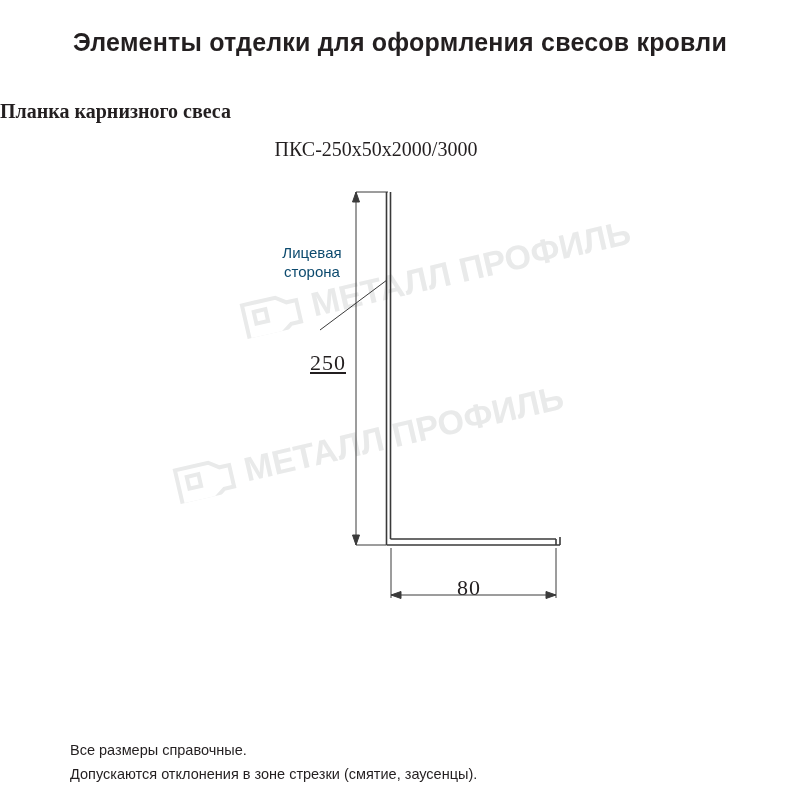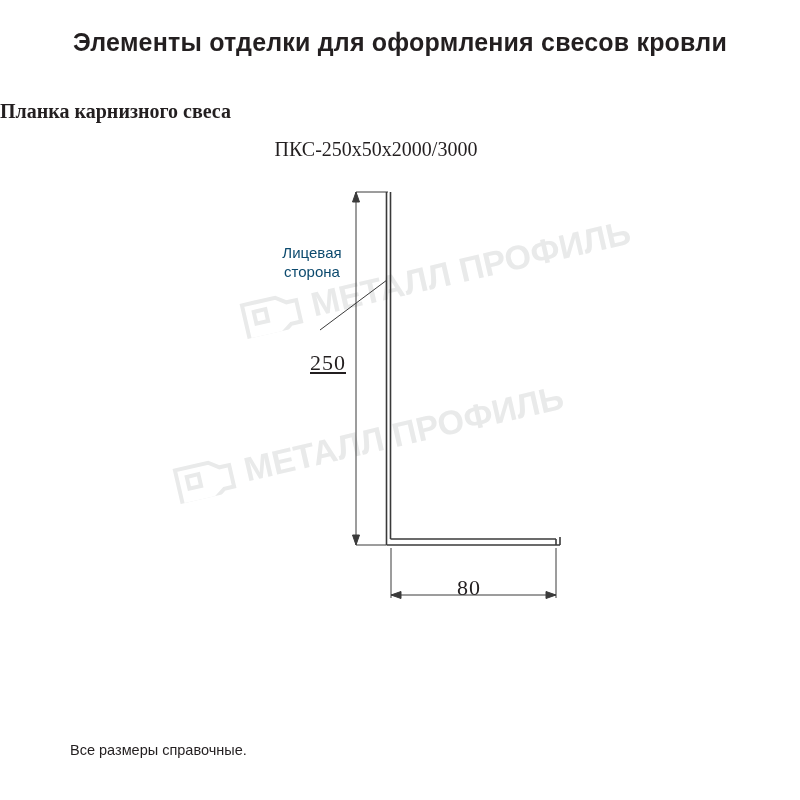--- a/index.html
+++ b/index.html
@@ -205,15 +205,16 @@
   <div class="lbl-face">
     <div>Лицевая</div>
     <div>сторона</div>
   </div>
 
   <div class="dim-250">250</div>
   <div class="dim-50">80</div>
 
   <div class="footnotes">
     <div>Все размеры справочные.</div>
+    <div>Допускаются отклонения в зоне стрезки (смятие, заусенцы).</div>
   </div>
 
 </div>
 
 </body></html>

